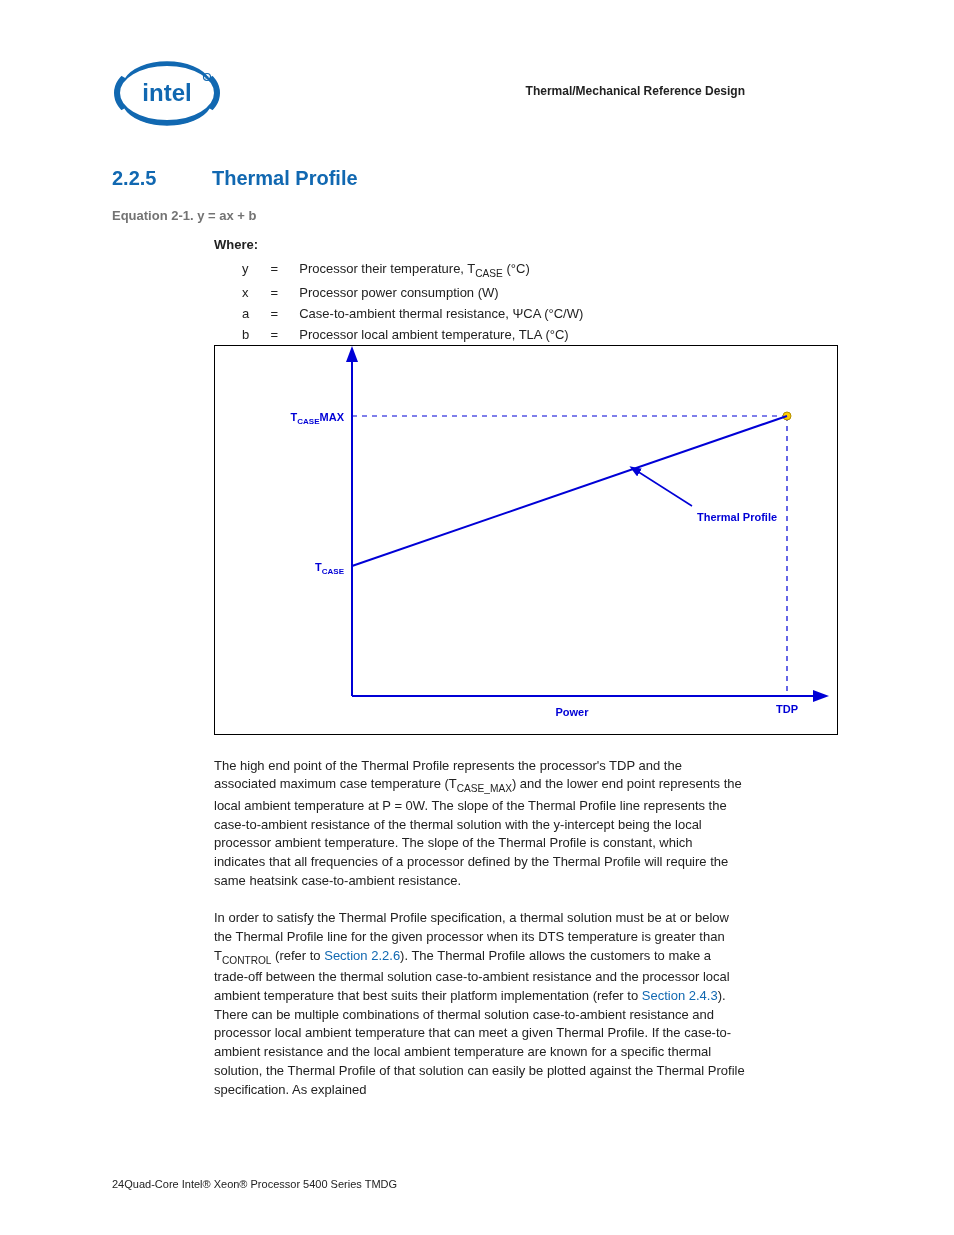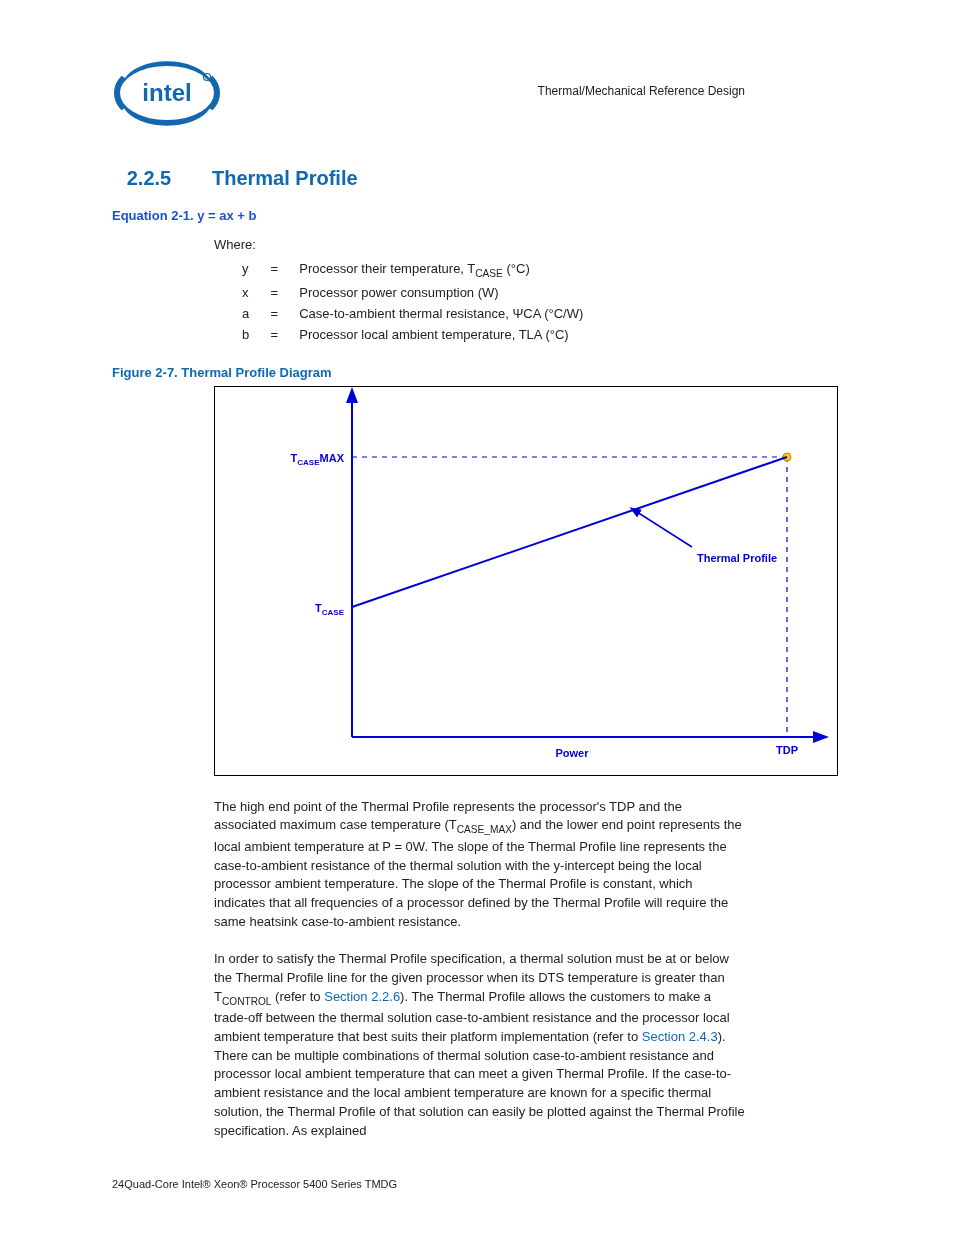--- a/index.html
+++ b/index.html
@@ -19,56 +19,55 @@
     position: relative;
   }
   .header-row {
     display: flex;
     align-items: center;
     justify-content: space-between;
     margin-bottom: 40px;
   }
   .intel-logo { width:110px; height:72px; }
   .header-title {
-    font-weight: normal;
+    font-weight: bold;
     font-size: 12px;
     color: #222;
   }
   .section-head {
     display: flex;
     align-items: baseline;
     gap: 26px;
     margin-bottom: 18px;
-    text-align: center;
   }
   .section-num {
     color: #1168b1;
     font-weight: bold;
     font-size: 20px;
     min-width: 74px;
   }
   .section-title {
     color: #1168b1;
     font-weight: bold;
     font-size: 20px;
   }
   .body-block {
     margin-left: 102px;
     margin-right: 0;
     line-height: 1.45;
     margin-bottom: 18px;
   }
   .inline-link { color: #1168b1; }
   .eq-label {
-    color: #1d4ed8;
+    color: #737373;
     font-weight: bold;
     font-size: 13px;
     margin-bottom: 14px;
   }
-  .where { margin-left:102px; margin-bottom:6px; }
+  .where { margin-left:102px; margin-bottom:6px;font-weight:bold; }
   .var-table {
     margin-left: 130px;
     border-collapse: collapse;
   }
   .var-table td {
     padding: 3px 10px 3px 0;
     vertical-align: baseline;
   }
   .var-table td.eq { text-align:center; width:30px; }
   .fig-label {
@@ -144,21 +143,20 @@
       <td>Case-to-ambient thermal resistance, ΨCA (°C/W)</td>
     </tr>
     <tr>
       <td>b</td>
       <td class="eq">=</td>
       <td>Processor local ambient temperature, TLA (°C)</td>
     </tr>
   </tbody>
     </table>
 
-  <div class="fig-label">Figure 2-7.  Thermal Profile Diagram</div>
 
   <div class="fig-box">
     <svg width="622" height="388" viewBox="0 0 622 388">
       <defs>
         <marker id="ah" markerWidth="10" markerHeight="10" refX="2" refY="3" orient="auto">
           <path d="M0,0 L0,6 L8,3 z" fill="#0000d6"></path>
         </marker>
       </defs>
 
       <line x1="130" y1="350" x2="595" y2="350" stroke="#0000d6" stroke-width="2" marker-end="url(#ah)"></line>

